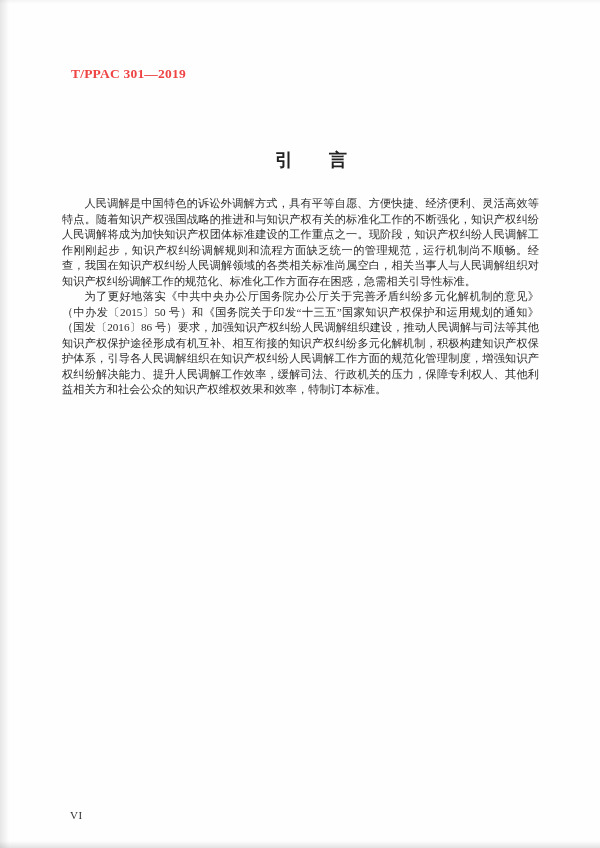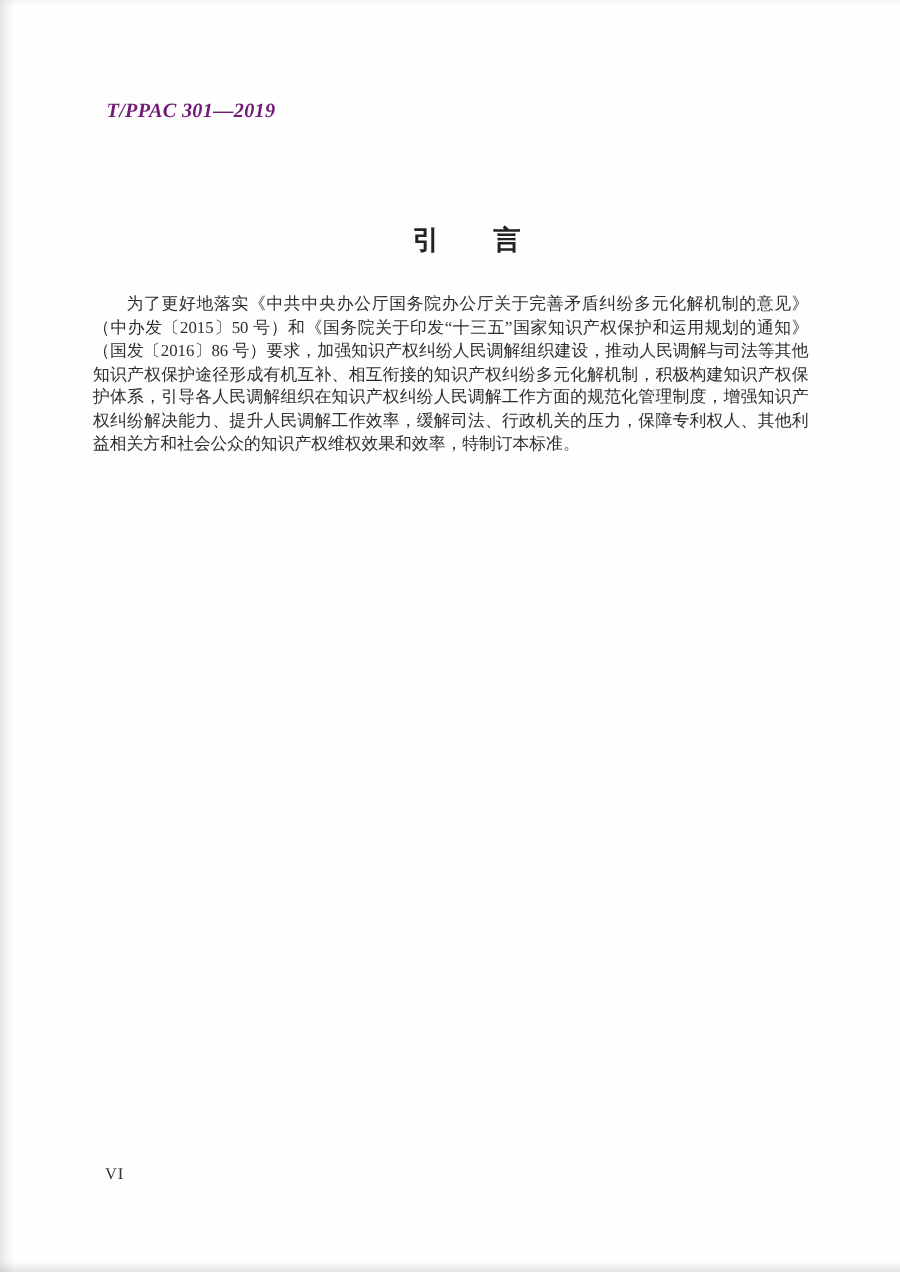--- a/index.html
+++ b/index.html
@@ -26,23 +26,22 @@
       linear-gradient(to bottom, rgba(120,120,120,0.07), rgba(120,120,120,0) 4px);
   }
   .doc-number {
     position: absolute;
     left: 71px;
     top: 66px;
     font-family: "Liberation Serif", "DejaVu Serif", serif;
     font-weight: bold;
     font-size: 13.5px;
     letter-spacing: 0.2px;
-    color: #701a75;
+    color: #ef4444;
     white-space: nowrap;
-    font-style: italic;
   }
   .title {
     position: absolute;
     top: 137px;
     left: 0;
     width: 100%;
     margin: 11px;
     text-align: center;
     font-family: "Liberation Sans", "DejaVu Sans", sans-serif;
     font-weight: bold;
@@ -62,35 +61,36 @@
     text-justify: inter-ideograph;
   }
   .body-text p {
     margin: 0;
     padding: 0;
     text-indent: 2em;
   }
   .page-number {
     position: absolute;
     left: 70px;
-    top: 777px;
+    top: 809px;
     font-family: "Liberation Serif", "DejaVu Serif", serif;
     font-size: 11px;
     letter-spacing: 0.5px;
     color: #333333;
   }
 </style>
 </head>
 <body>
 
 <div class="page">
 
   <div class="doc-number">T/PPAC 301—2019</div>
 
   <h1 class="title">引　　言</h1>
 
   <div class="body-text">
+    <p>人民调解是中国特色的诉讼外调解方式，具有平等自愿、方便快捷、经济便利、灵活高效等特点。随着知识产权强国战略的推进和与知识产权有关的标准化工作的不断强化，知识产权纠纷人民调解将成为加快知识产权团体标准建设的工作重点之一。现阶段，知识产权纠纷人民调解工作刚刚起步，知识产权纠纷调解规则和流程方面缺乏统一的管理规范，运行机制尚不顺畅。经查，我国在知识产权纠纷人民调解领域的各类相关标准尚属空白，相关当事人与人民调解组织对知识产权纠纷调解工作的规范化、标准化工作方面存在困惑，急需相关引导性标准。</p>
     <p>为了更好地落实《中共中央办公厅国务院办公厅关于完善矛盾纠纷多元化解机制的意见》（中办发〔2015〕50 号）和《国务院关于印发“十三五”国家知识产权保护和运用规划的通知》（国发〔2016〕86 号）要求，加强知识产权纠纷人民调解组织建设，推动人民调解与司法等其他知识产权保护途径形成有机互补、相互衔接的知识产权纠纷多元化解机制，积极构建知识产权保护体系，引导各人民调解组织在知识产权纠纷人民调解工作方面的规范化管理制度，增强知识产权纠纷解决能力、提升人民调解工作效率，缓解司法、行政机关的压力，保障专利权人、其他利益相关方和社会公众的知识产权维权效果和效率，特制订本标准。</p>
   </div>
 
   <div class="page-number">VI</div>
 
 </div>
 
 </body></html>

